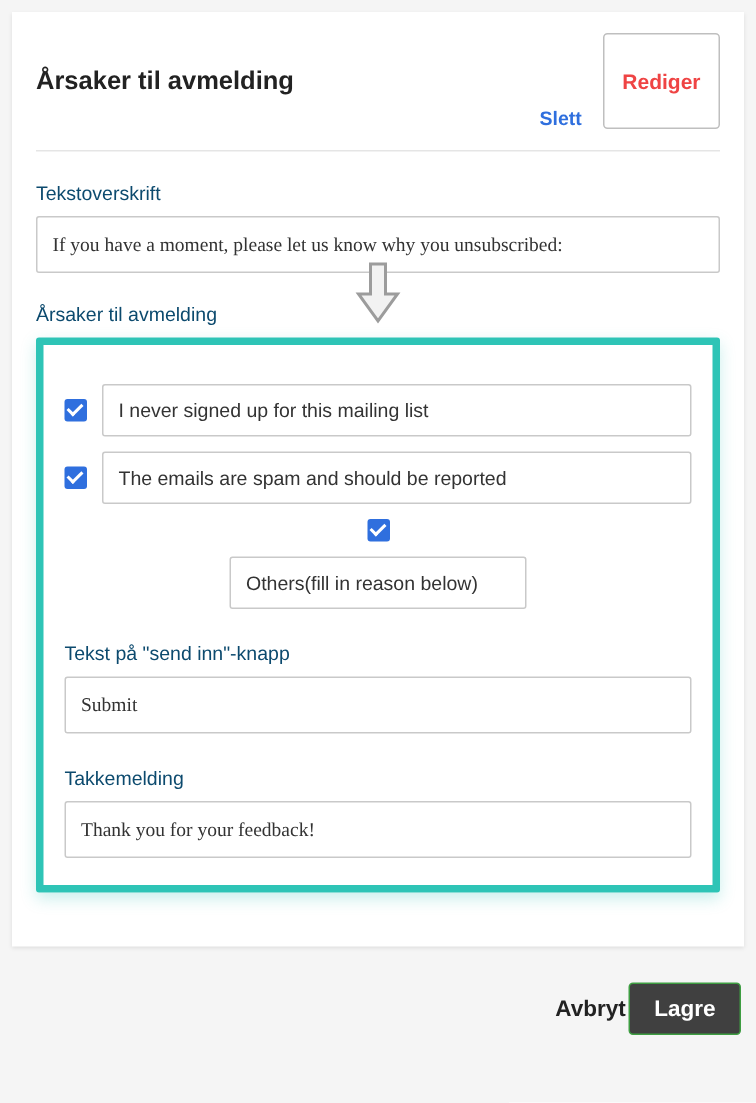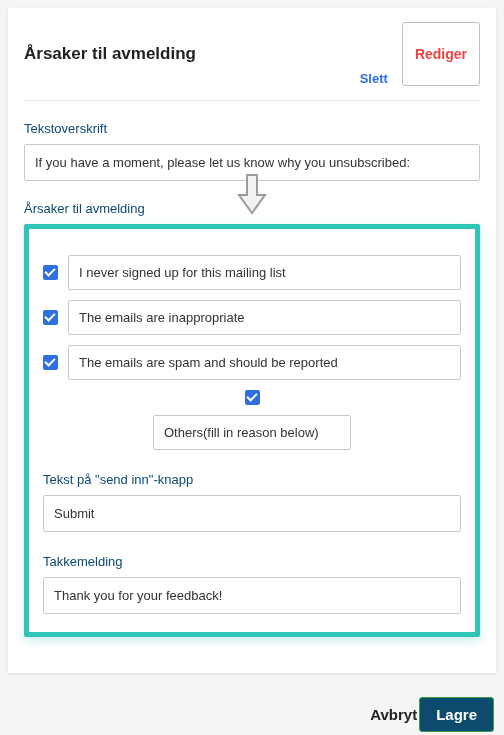--- a/index.html
+++ b/index.html
@@ -59,21 +59,21 @@
     margin-bottom: 8px;
     display: block;
   }
   .text-input {
     width: 100%;
     border: 1px solid #c9c9c9;
     border-radius: 2px;
     padding: 10px 10px;
     font-size: 13px;
     color: #333;
-    font-family: Liberation Sans, sans-serif;
+    font-family: Liberation Serif, serif;
   }
   .section {
     margin-bottom: 20px;
   }
   .reasons-wrapper { position: relative; }
   .reasons-box {
     border: 5px solid #2ec4b6;
     border-radius: 2px;
     padding: 26px 14px 18px 14px;
     box-shadow: 0 4px 10px rgba(46,196,182,0.25);
@@ -132,21 +132,21 @@
   }
   .btn-text {
     background: none;
     border: none;
     font-size: 15px;
     font-weight: bold;
     color: #222;
     cursor: pointer;
   }
   .btn-primary {
-    background: #0c4a6e;
+    background: #404040;
     border: 1px solid #3e9e42;
     color: #fff;
     font-size: 15px;
     font-weight: bold;
     padding: 8px 16px;
     border-radius: 3px;
     cursor: pointer;
   }
 </style>
 </head>
@@ -174,24 +174,20 @@
       <div class="arrow-wrap">
         <svg width="34" height="44" viewBox="0 0 34 44">
           <path d="M12 2 L22 2 L22 22 L30 22 L17 40 L4 22 L12 22 Z" fill="#f2f2f2" stroke="#9c9c9c" stroke-width="2"></path>
         </svg>
       </div>
 
       <div id="reasons-list">
           <div class="reason-row">
             <div class="chk"></div>
             <input type="text" class="reason-input" value="I never signed up for this mailing list" style="">
-          </div>
-          <div class="reason-row">
-            <div class="chk"></div>
-            <input type="text" class="reason-input" value="The emails are inappropriate" style="">
           </div>
           <div class="reason-row">
             <div class="chk"></div>
             <input type="text" class="reason-input" value="The emails are spam and should be reported" style="">
           </div>
           <div class="reason-row">
             <div class="chk"></div>
             <input type="text" class="reason-input" value="Others(fill in reason below)" style="">
           </div>
         </div>

